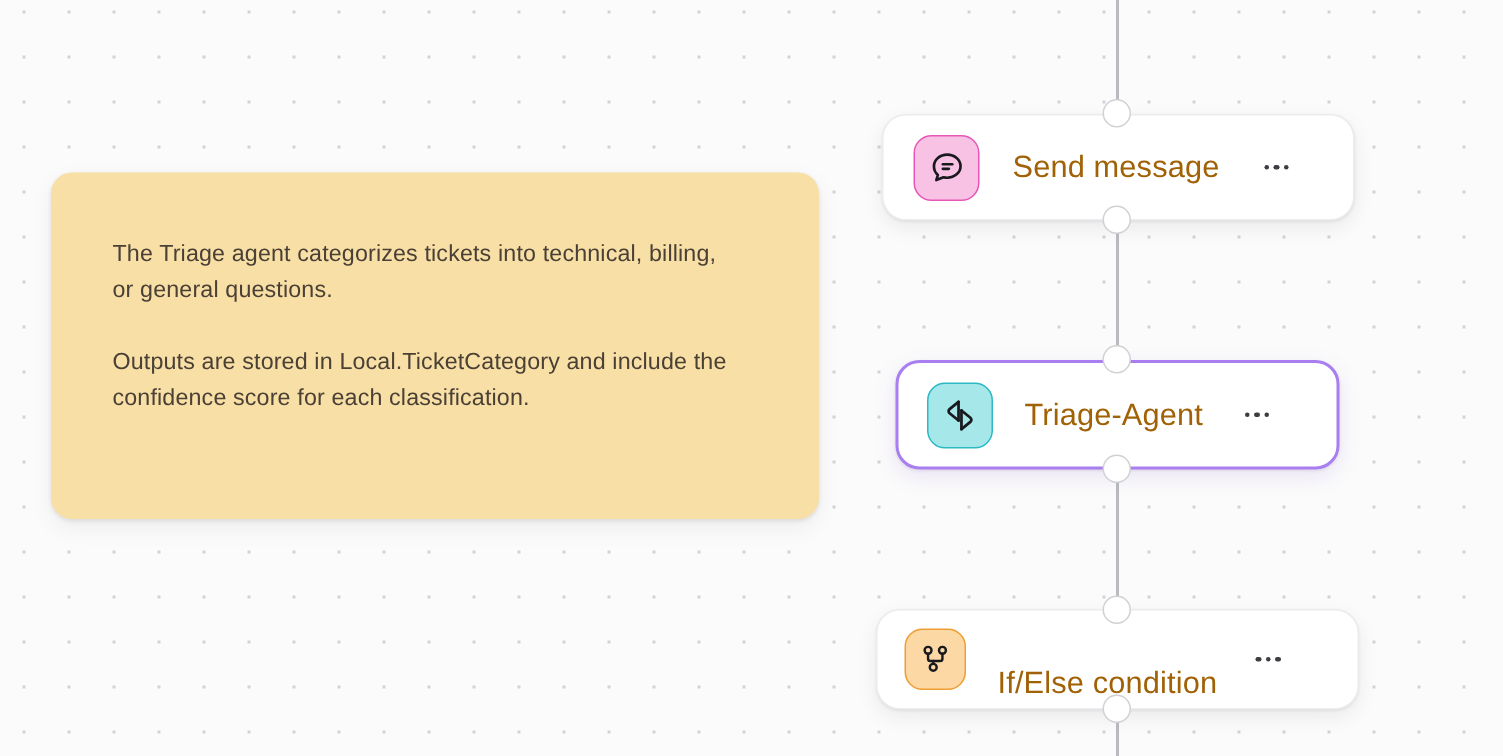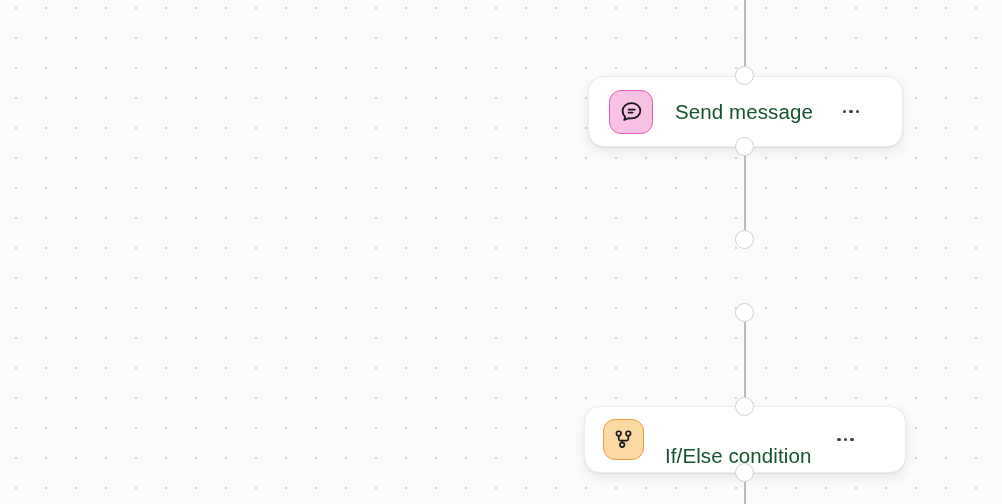--- a/index.html
+++ b/index.html
@@ -89,21 +89,21 @@
     align-items: center;
     justify-content: center;
     flex: 0 0 auto;
   }
   .icon-pink { background: #f7c2e4; border: 1.6px solid #e857b8; }
   .icon-cyan { background: #a6e7ea; border: 1.6px solid #2bb9c4; }
   .icon-amber { background: #fcd9a4; border: 1.6px solid #ef9e34; }
 
   .node-label {
     font-size: 20.5px;
-    color: #14532d;
+    color: #a16207;
     letter-spacing: 0.1px;
     white-space: nowrap;
   }
   .node-menu {
     display: flex;
     align-items: center;
     gap: 3px;
     cursor: pointer;
   }
   .node-menu i {
@@ -112,20 +112,25 @@
     height: 3.4px;
     border-radius: 50%;
     background: #3d3d42;
   }
 </style>
 </head>
 <body>
 
 <div id="canvas">
 
+  <div id="sticky-note">
+    <p class="note-para">The Triage agent categorizes tickets into technical, billing, or general questions.</p>
+    <div class="note-gap"></div>
+    <p class="note-para">Outputs are stored in Local.TicketCategory and include the confidence score for each classification.</p>
+  </div>
 
   <div class="edge-line" style="left:744.2px; top:0px; height:76px;"></div>
   <div class="edge-line" style="left:744.2px; top:146px; height:94px;"></div>
   <div class="edge-line" style="left:744.2px; top:312px; height:94px;"></div>
   <div class="edge-line" style="left:744.2px; top:472px; height:32px;"></div>
 
   <div class="node" style="left:588px; top:76px; width:315px; height:71px; padding:0 16px 0 20px;">
     <span class="node-icon icon-pink">
       <svg width="25" height="25" viewBox="0 0 24 24" fill="none" stroke="#1a1a1e" stroke-width="1.7" stroke-linecap="round" stroke-linejoin="round">
         <path d="M20.5 11.3c0 4.1-3.8 7.4-8.5 7.4a9.7 9.7 0 0 1-2.4-.3L5 20.2l1-3.3A7 7 0 0 1 3.5 11.3c0-4.1 3.8-7.4 8.5-7.4s8.5 3.3 8.5 7.4Z"></path>
@@ -134,20 +139,36 @@
       </svg>
     </span>
     <span class="node-label" style="margin-left:22px;">Send message</span>
     <span class="node-menu" style="margin-left:30px;">
       <i></i>
         <i></i>
         <i></i>
     </span>
   </div>
 
+  <div class="node selected" style="left:597px; top:240px; width:296px; height:73px; padding:0 16px 0 19px;">
+    <span class="node-icon icon-cyan">
+      <svg width="26" height="26" viewBox="0 0 24 24" fill="none" stroke="#1a1a1e" stroke-width="1.7" stroke-linecap="round" stroke-linejoin="round">
+        <path d="M11.1 3.6 5.6 8.1a1.6 1.6 0 0 0 0 2.5l5.5 4.5"></path>
+        <path d="M11.1 3.6 11.1 15.1"></path>
+        <path d="M12.9 20.4l5.5-4.5a1.6 1.6 0 0 0 0-2.5l-5.5-4.5"></path>
+        <path d="M12.9 20.4 12.9 8.9"></path>
+      </svg>
+    </span>
+    <span class="node-label" style="margin-left:21px;">Triage-Agent</span>
+    <span class="node-menu" style="margin-left:28px;">
+      <i></i>
+        <i></i>
+        <i></i>
+    </span>
+  </div>
 
   <div class="node" style="left:584px; top:406px; width:322px; height:67px; padding:0 16px 0 18px;">
     <span class="node-icon icon-amber" style="width:41px; height:41px;">
       <svg width="23" height="23" viewBox="0 0 24 24" fill="none" stroke="#1a1a1e" stroke-width="1.7" stroke-linecap="round" stroke-linejoin="round">
         <circle cx="7" cy="5.8" r="2.4"></circle>
         <circle cx="17" cy="5.8" r="2.4"></circle>
         <circle cx="10.6" cy="17.6" r="2.4"></circle>
         <path d="M7 8.2v3.4a1.6 1.6 0 0 0 1.6 1.6h6.8A1.6 1.6 0 0 0 17 11.6V8.2"></path>
         <path d="M10.6 13.2v2"></path>
       </svg>

